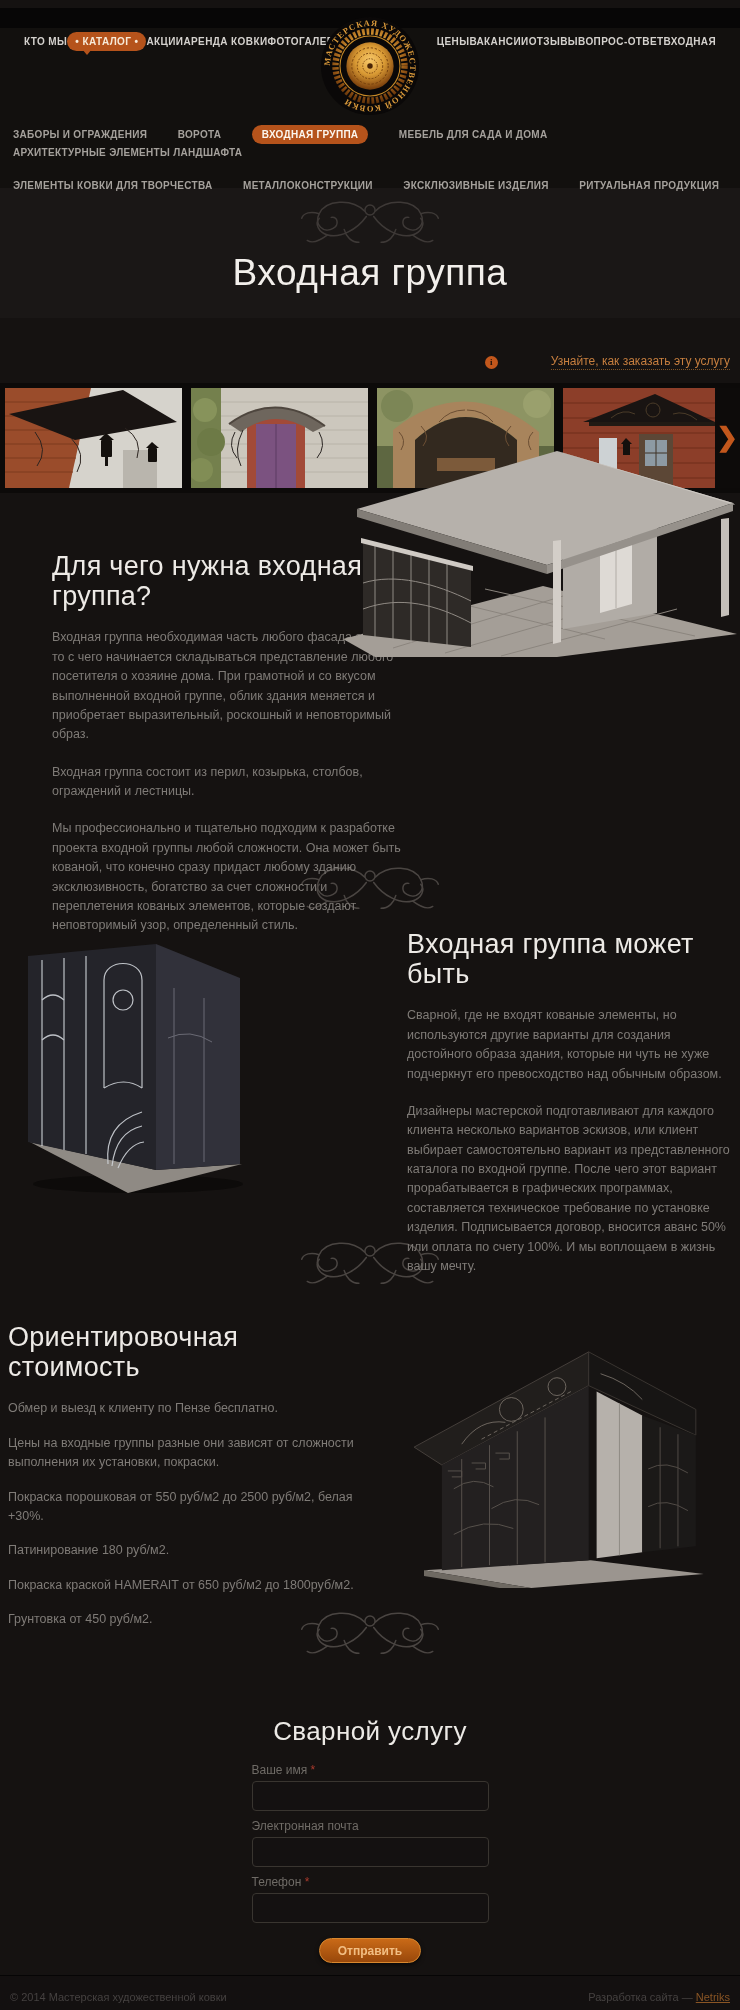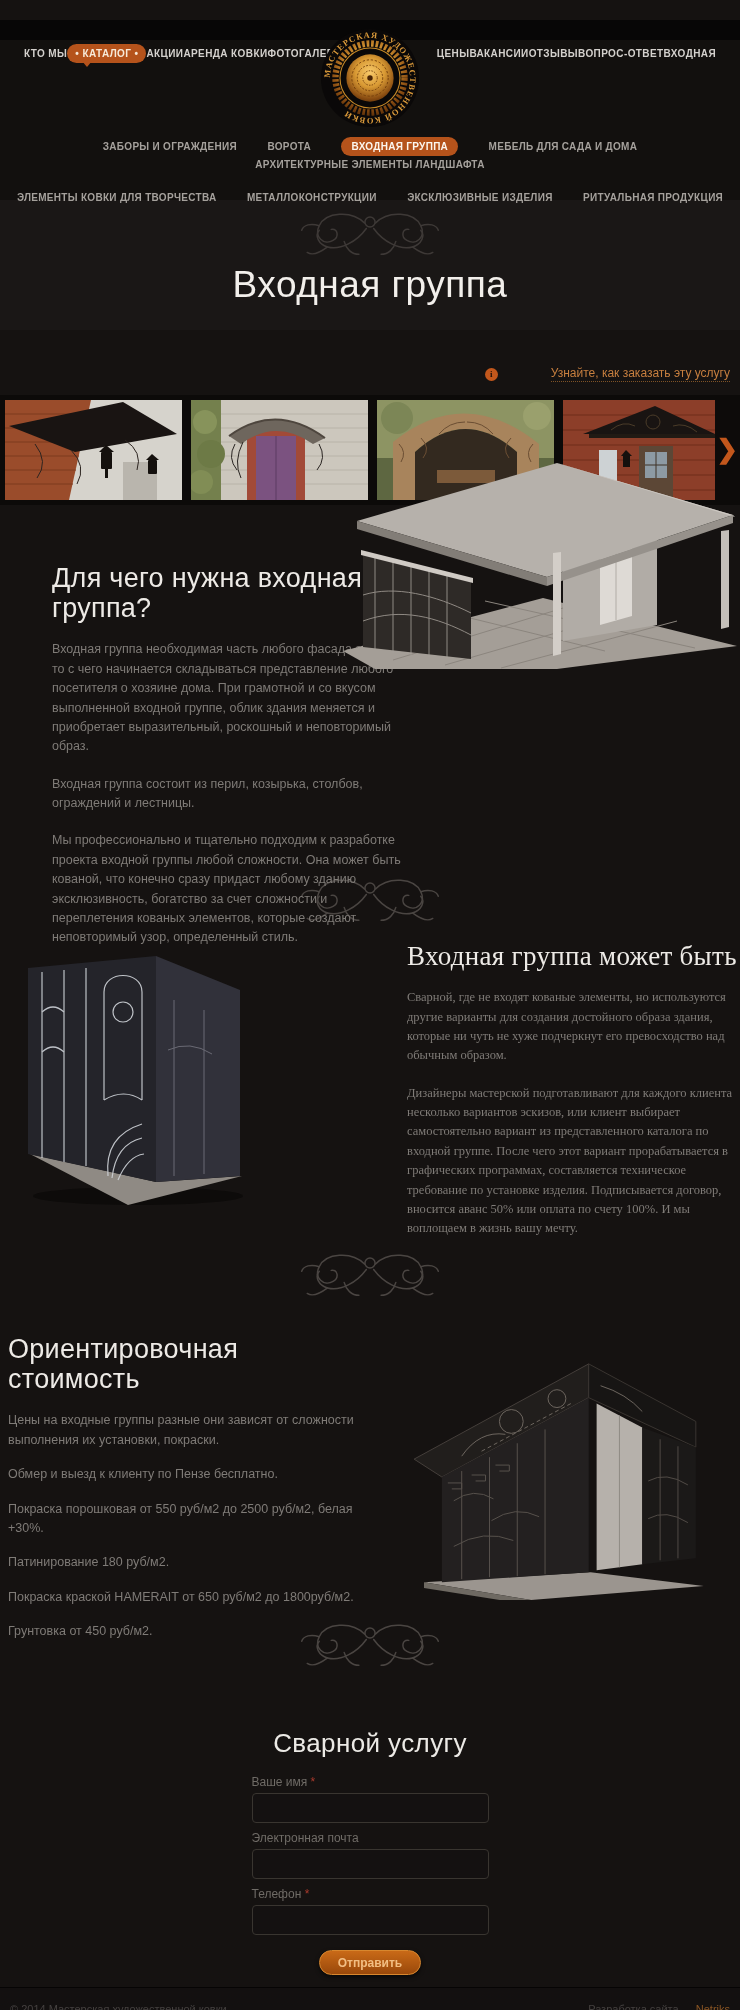--- a/index.html
+++ b/index.html
@@ -8,41 +8,41 @@
     width:740px; height:2010px; overflow:hidden; position:relative;
     background:#151211; font-family:"Liberation Sans", sans-serif;
   }
   
   .topnav {
     height:90px; position:relative; z-index:8;
     background:linear-gradient(#070606 0 20px, #12100e 20px);
   }
   .nav-row {
     display:flex; align-items:center; justify-content:space-between;
-    height:66px; margin-top:20px; padding:9px 24px;
+    height:66px; margin-top:8px; padding:9px 24px;
   }
   .nav-item {
     font-size:10px; font-weight:bold; letter-spacing:.4px;
     color:#d4d1cd; white-space:nowrap; cursor:pointer;
   }
   .nav-spacer { width:116px; }
   .catalog-pill {
     position:relative; background:#b5531b; color:#f7ead8;
     padding:4px 8px; border-radius:10px;
   }
   .catalog-pill::after {
     content:""; position:absolute; left:15px; bottom:-9px;
     border:5px solid transparent; border-top:6px solid #b5531b;
   }
   .logo {
     position:absolute; left:50%; top:8px; transform:translateX(-50%);
     width:100px; height:100px; z-index:9; cursor:pointer;
   }
   
-  .subnav { height:90px; background:#12100e; text-align:center; padding-top:26px; }
+  .subnav { height:90px; background:#12100e; padding-top:26px; }
   .subnav-row { margin-bottom:15px; }
   .subnav-item {
     font-size:10px; font-weight:bold; letter-spacing:.3px;
     color:#a5a19c; margin:0 13px; cursor:pointer; white-space:nowrap;
   }
   .subnav-item.active {
     background:#b5531b; color:#fcf6ee; padding:4px 10px; border-radius:10px;
   }
   
   .hero { height:130px; background:#1a1716; text-align:center; padding-top:10px; }
@@ -69,21 +69,21 @@
   .tile { width:177px; height:100px; overflow:hidden; cursor:pointer; flex:0 0 auto; }
   .tile svg { display:block; }
   .carousel-arrow {
     position:absolute; right:2px; top:50%; transform:translateY(-54%);
     color:#c2571c; font-size:26px; font-weight:bold; cursor:pointer;
     line-height:1; z-index:3;
   }
   
   .sec { position:relative; }
   .s1 { height:370px;padding-left:44px; }
-  .s2 { height:325px;font-family:Liberation Serif, serif; }
+  .s2 { height:325px; }
   .s3 { height:320px; }
   h2.sec-h {
     font-size:27px; font-weight:300; line-height:1.12; letter-spacing:.3px;
     color:#edeae6; margin:0 0 17px;
   }
   .body-p { font-size:12.5px; line-height:1.55; color:#7f7b77; margin:0 0 18px; }
   .s1 .text { width:362px; padding:58px 0 0 8px; }
   .s1 .render { position:absolute; right:0; top:-50px; width:435px; height:215px; z-index:2; }
   .s2 .render { position:absolute; left:8px; top:25px; width:285px; height:260px; }
   .s2 .text { margin-left:407px; width:331px; padding-top:16px; }
@@ -401,22 +401,22 @@
 
 <div class="flourish">
   <svg class="flourish-svg">
       <use href="#fl"></use>
     </svg>
 </div>
 
 <section class="sec s3">
   <div class="text">
     <h2 class="sec-h">Ориентировочная стоимость</h2>
+    <p class="body-p">Обмер и выезд к клиенту по Пензе бесплатно.</p>
     <p class="body-p">Цены на входные группы разные они зависят от сложности выполнения их установки, покраски.</p>
-    <p class="body-p">Обмер и выезд к клиенту по Пензе бесплатно.</p>
     <p class="body-p">Покраска порошковая от 550 руб/м2 до 2500 руб/м2, белая +30%.</p>
     <p class="body-p">Патинирование 180 руб/м2.</p>
     <p class="body-p">Покраска краской HAMERAIT от 650 руб/м2 до 1800руб/м2.</p>
     <p class="body-p">Грунтовка от 450 руб/м2.</p>
   </div>
   <svg class="render" viewBox="0 0 378 250">
     <polygon points="62,232 230,222 344,236 170,250" fill="#9b958f"></polygon>
     <polygon points="62,232 170,250 170,255 62,238" fill="#6e6962"></polygon>
     <polygon points="52,108 228,12 228,46 80,126" fill="#211e1c" stroke="#453f3b"></polygon>
     <polygon points="228,12 336,70 336,96 228,46" fill="#171514" stroke="#3a3531"></polygon>

